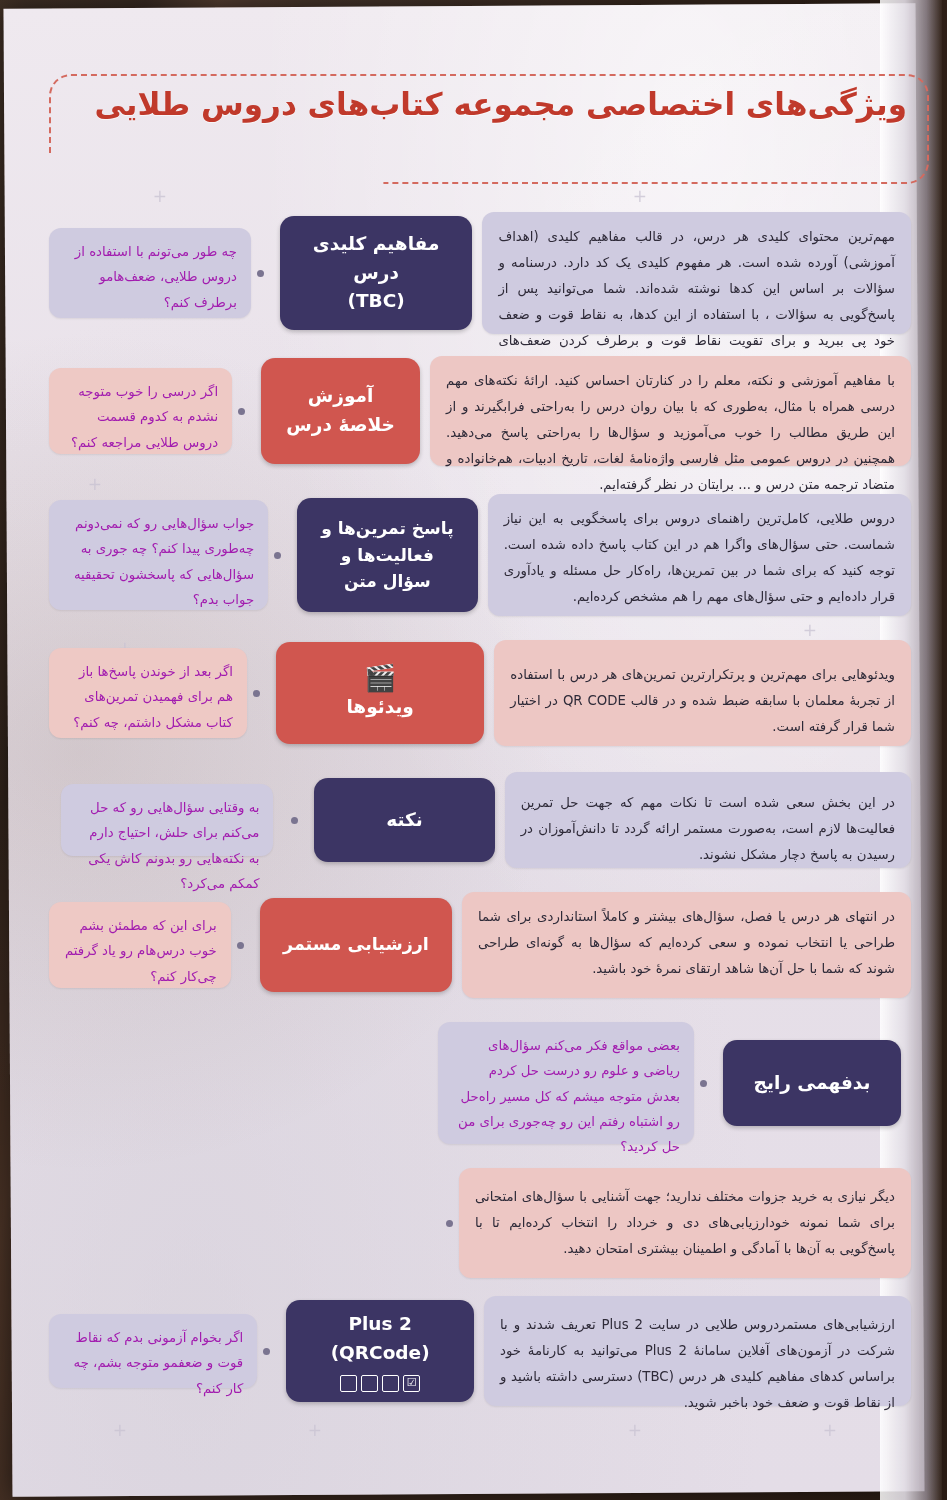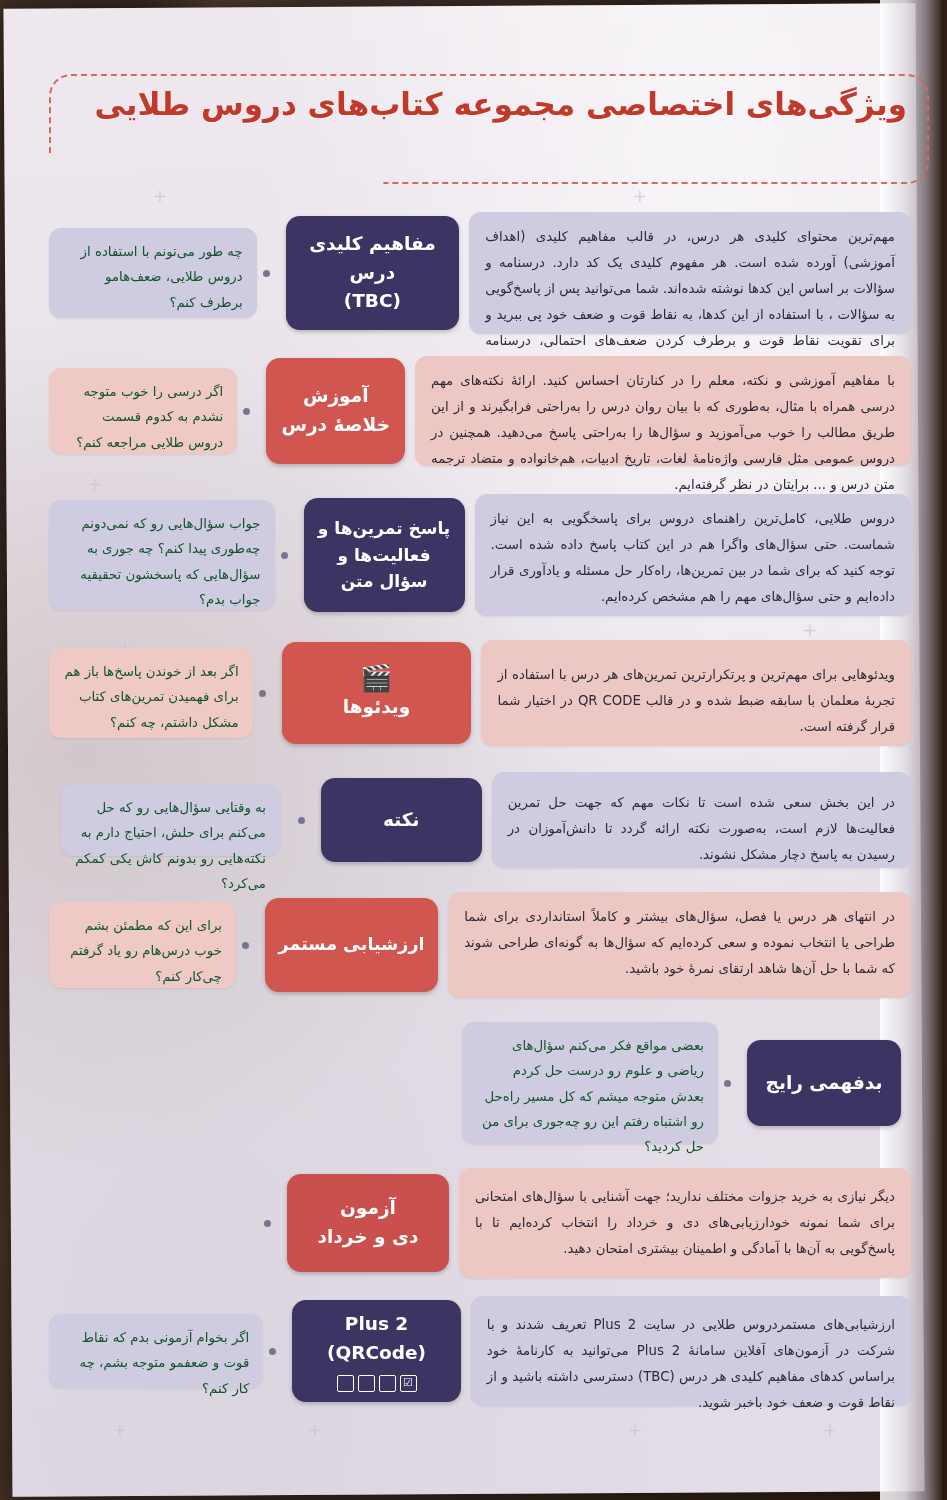--- a/index.html
+++ b/index.html
@@ -69,30 +69,30 @@
     box-shadow:0 1px 2px rgba(0,0,0,0.08);
   }
   .desc.purple{background:#cfcbe0;}
   .desc.rose{background:#edc7c4;}
   .label{
     border-radius:14px;
     display:flex;flex-direction:column;align-items:center;justify-content:center;
     color:#fff;font-weight:bold;text-align:center;
     font-size:18.5px;line-height:1.55;
     box-shadow:0 2px 4px rgba(0,0,0,0.22);
-    padding:8px 10px;
+    padding:8px 22px;
   }
   .label.navy{background:#3c3564;}
   .label.red{background:#d0564f;}
   .label.red2{background:#c9504c;}
   .q{
     border-radius:12px;
     padding:11px 14px;
     font-size:13.3px;line-height:1.9;
-    text-align:right;color:#14532d;
+    text-align:right;color:#a21caf;
     box-shadow:0 1px 2px rgba(0,0,0,0.08);
   }
   .q.purple{background:#cfcbe0;}
   .q.rose{background:#eec9c5;}
   .dot{
     width:7px;height:7px;border-radius:50%;background:#7a7490;
     align-self:center;margin:0 6px;flex:0 0 auto;
   }
   .clap{font-size:26px;line-height:1;margin-bottom:2px;}
   .qrbox{display:flex;gap:4px;margin-top:7px;justify-content:center;}
@@ -159,21 +159,21 @@
       <div class="desc rose" style="width:412px;padding-top:22px;">ویدئوهایی برای مهم‌ترین و پرتکرارترین تمرین‌های هر درس با استفاده از تجربهٔ معلمان با سابقه ضبط شده و در قالب QR CODE در اختیار شما قرار گرفته است.</div>
       <div class="label red" style="width:176px;margin:2px 10px;">
         <div class="clap">🎬</div>
         <div>ویدئوها</div>
       </div>
       <div class="dot"></div>
       <div class="q rose" style="width:182px;margin:8px 0;">اگر بعد از خوندن پاسخ‌ها باز هم برای فهمیدن تمرین‌های کتاب مشکل داشتم، چه کنم؟</div>
     </div>
 
     <div class="row" style="top:772px;right:36px;width:862px;height:96px;">
-      <div class="desc purple" style="width:418px;padding-top:18px;">در این بخش سعی شده است تا نکات مهم که جهت حل تمرین فعالیت‌ها لازم است، به‌صورت نکته ارائه گردد تا دانش‌آموزان در رسیدن به پاسخ دچار مشکل نشوند.</div>
+      <div class="desc purple" style="width:418px;padding-top:18px;">در این بخش سعی شده است تا نکات مهم که جهت حل تمرین فعالیت‌ها لازم است، به‌صورت مستمر ارائه گردد تا دانش‌آموزان در رسیدن به پاسخ دچار مشکل نشوند.</div>
       <div class="label navy" style="width:152px;margin:6px 10px;">
         <div>نکته</div>
       </div>
       <div class="dot"></div>
       <div class="q purple" style="width:206px;margin:12px;">به وقتایی سؤال‌هایی رو که حل می‌کنم برای حلش، احتیاج دارم به نکته‌هایی رو بدونم کاش یکی کمکم می‌کرد؟</div>
     </div>
 
     <div class="row" style="top:892px;right:36px;width:862px;height:106px;">
       <div class="desc rose" style="width:450px;padding-top:12px;">در انتهای هر درس یا فصل، سؤال‌های بیشتر و کاملاً استانداردی برای شما طراحی یا انتخاب نموده و سعی کرده‌ایم که سؤال‌ها به گونه‌ای طراحی شوند که شما با حل آن‌ها شاهد ارتقای نمرهٔ خود باشید.</div>
       <div class="label red" style="width:160px;margin:6px 10px;font-size:17.5px;">
@@ -186,24 +186,20 @@
     <div class="row" style="top:1022px;right:36px;width:862px;height:122px;">
       <div class="label navy" style="width:134px;margin:18px 10px;">
         <div>بدفهمی رایج</div>
       </div>
       <div class="dot"></div>
       <div class="q purple" style="width:228px;margin:0;">بعضی مواقع فکر می‌کنم سؤال‌های ریاضی و علوم رو درست حل کردم بعدش متوجه میشم که کل مسیر راه‌حل رو اشتباه رفتم این رو چه‌جوری برای من حل کردید؟</div>
     </div>
 
     <div class="row" style="top:1168px;right:36px;width:862px;height:110px;">
       <div class="desc rose" style="width:420px;padding-top:16px;">دیگر نیازی به خرید جزوات مختلف ندارید؛ جهت آشنایی با سؤال‌های امتحانی برای شما نمونه خودارزیابی‌های دی و خرداد را انتخاب کرده‌ایم تا با پاسخ‌گویی به آن‌ها با آمادگی و اطمینان بیشتری امتحان دهید.</div>
-      <div class="label red2" style="width:142px;margin:6px 10px;">
-        <div>آزمون</div>
-        <div>دی و خرداد</div>
-      </div>
       <div class="dot"></div>
     </div>
 
     <div class="row" style="top:1296px;right:36px;width:862px;height:110px;">
       <div class="desc purple" style="width:412px;padding-top:16px;">ارزشیابی‌های مستمردروس طلایی در سایت Plus 2 تعریف شدند و با شرکت در آزمون‌های آفلاین سامانهٔ Plus 2 می‌توانید به کارنامهٔ خود براساس کدهای مفاهیم کلیدی هر درس (TBC) دسترسی داشته باشید و از نقاط قوت و ضعف خود باخبر شوید.</div>
       <div class="label navy" style="width:150px;margin:4px 10px;">
         <div>Plus 2</div>
         <div>(QRCode)</div>
         <div class="qrbox">
           <span>☑</span>

